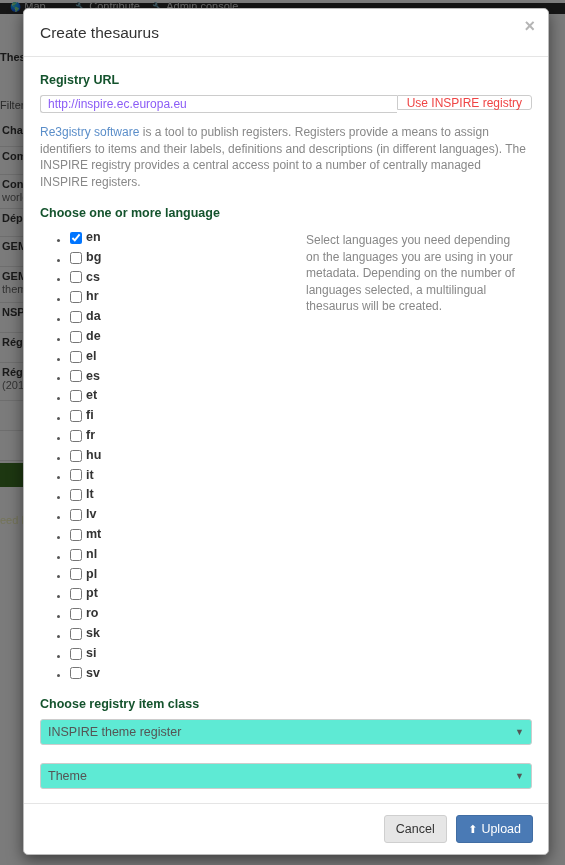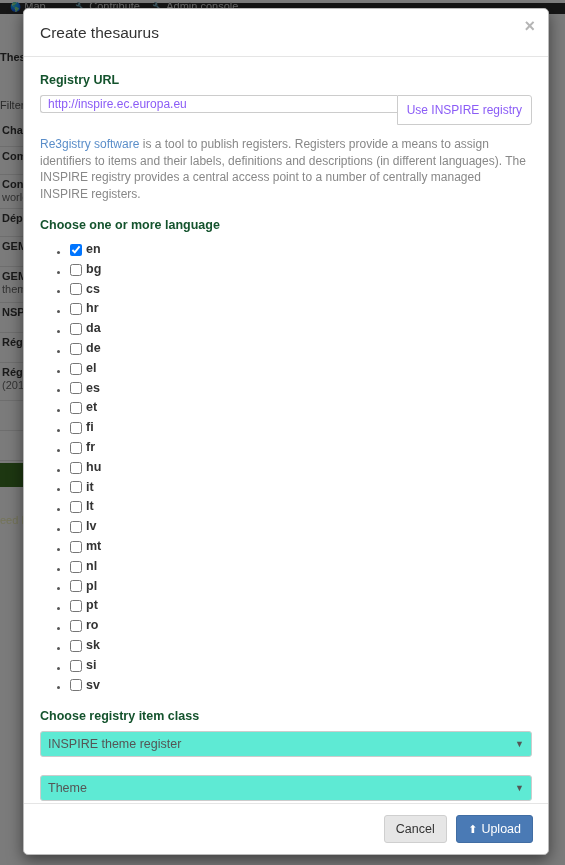--- a/index.html
+++ b/index.html
@@ -131,27 +131,27 @@
     padding: 8px 7px;
     font-size: 12px;
     color: #8b5cf6;
     font-family: "Liberation Sans", sans-serif;
     background: #ffffff;
     outline: none;
     min-width: 0;
   }
   .input-group .addon-btn {
     flex: 0 0 auto;
-    height: 30px;
+    height: 15px;
     border: 1px solid #cccccc;
     border-radius: 0 3px 3px 0;
     background: #ffffff;
     padding: 0 9px;
     font-size: 12px;
-    color: #8b5cf6;
+    color: #ef4444;
     cursor: pointer;
     font-family: "Liberation Sans", sans-serif;
     white-space: nowrap;
   }
 
   .help-para {
     font-size: 12px;
     line-height: 16.5px;
     color: #888888;
     margin: 0 0 16px 0;
@@ -406,20 +406,21 @@
             </label></li>
         <li><label>
               <input type="checkbox" style="">
               <span>si</span>
             </label></li>
         <li><label>
               <input type="checkbox" style="">
               <span>sv</span>
             </label></li>
       </ul>
+      <div id="lang-help">Select languages you need depending on the languages you are using in your metadata. Depending on the number of languages selected, a multilingual thesaurus will be created.</div>
     </div>
 
     <div id="class-section">
       <div class="field-label">Choose registry item class</div>
       <div class="select-wrap">
         <select class="form-select">
           <option>INSPIRE theme register</option>
         </select>
         <span class="caret">▼</span>
       </div>

